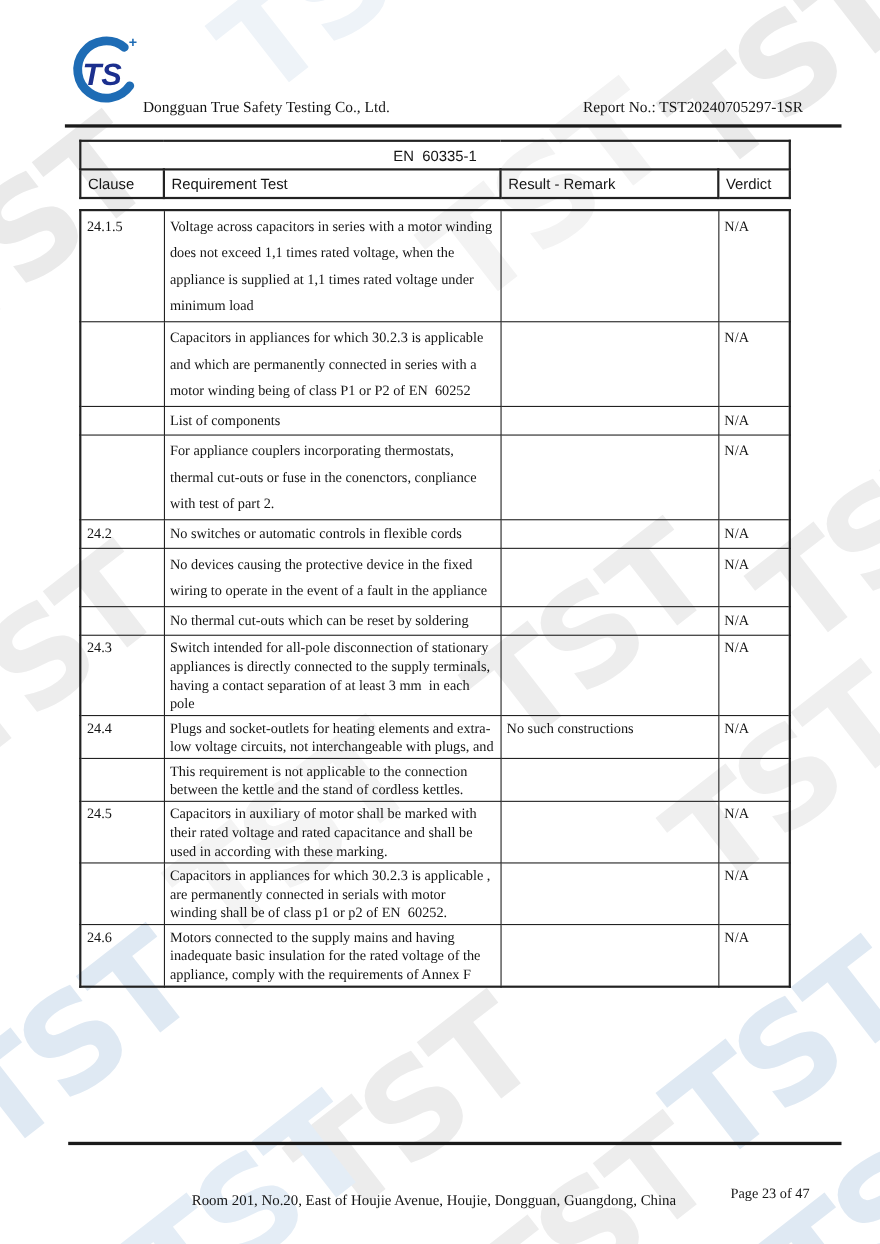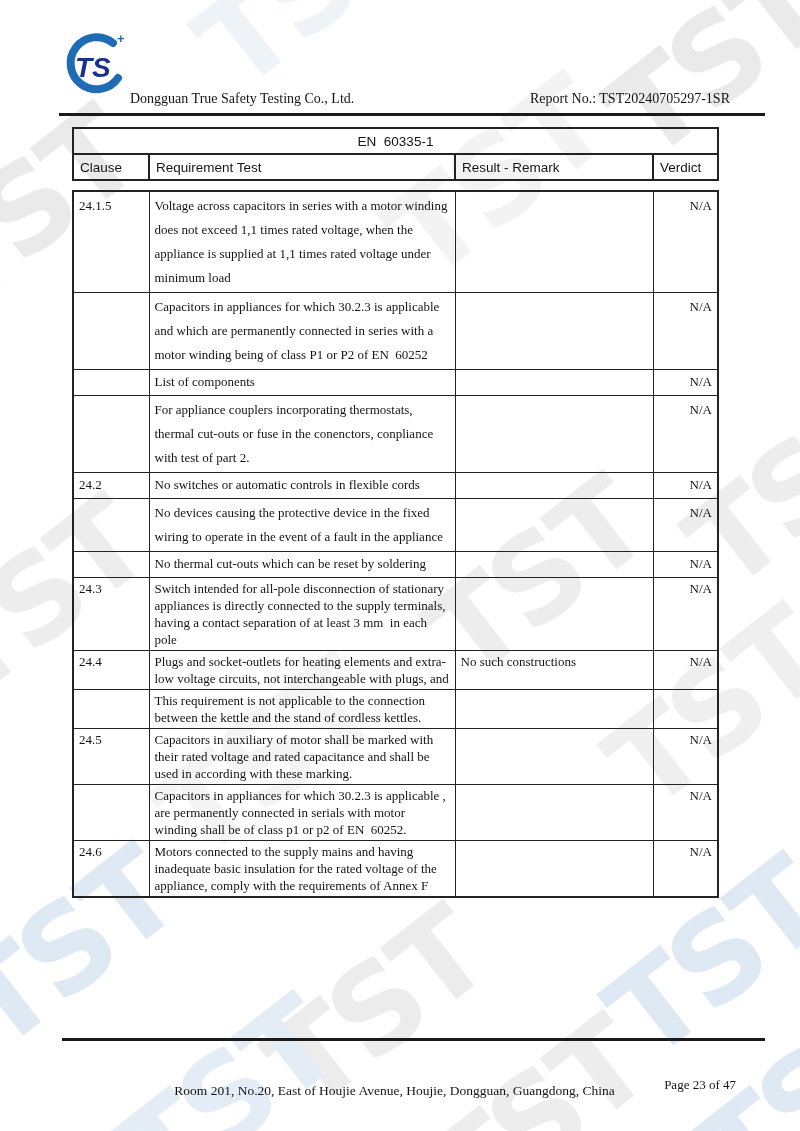--- a/index.html
+++ b/index.html
@@ -31,21 +31,21 @@
   }
   #tbl-head .title-cell{text-align:center;}
   #tbl-body{border:2px solid #222;padding-left:44px;}
   #tbl-body td{
     border:1.5px solid #222;vertical-align:top;
     padding:2px 5px;font-size:13px;white-space:pre-wrap;
   }
   tr.loose td{line-height:24px;}
   tr.tight td{line-height:17px;}
   tr.single td{line-height:19px;height:21px;}
-  td.c-verdict{text-align:right;}
+  td.c-verdict{text-align:left;}
   
   .ftr{position:absolute;z-index:1;}
   #footer-rule{left:62px;top:1038px;width:703px;height:3px;background:#1a1a1a;}
   #footer-address{left:72px;top:1046px;width:645px;text-align:center;font-size:13.5px;line-height:18px;white-space:pre-wrap;}
   #page-label{right:64px;top:1077px;font-size:13px;}
 </style>
 </head>
 <body>
 
 <div id="watermarks">

